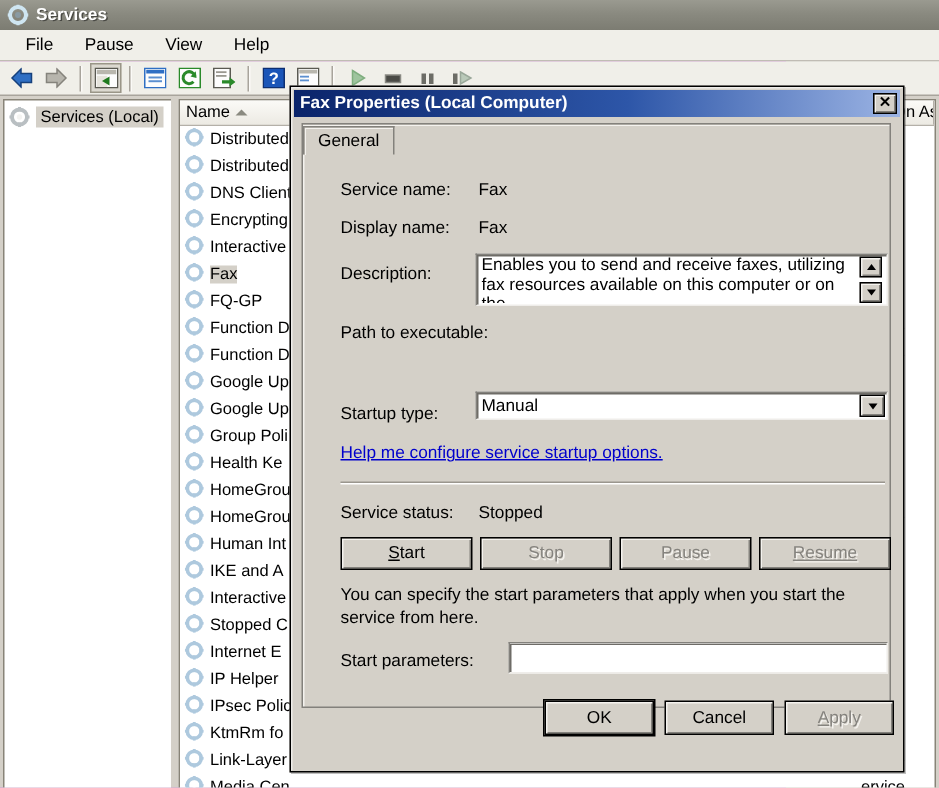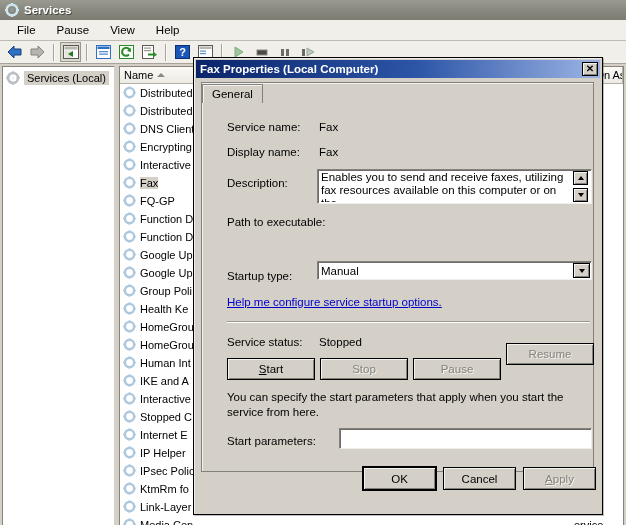--- a/index.html
+++ b/index.html
@@ -812,21 +812,21 @@
 
         <div class="btn" style="position:absolute; left:25px; top:275px; width:88px; height:22px;">
           <span><span class="u">S</span><span>tart</span></span>
         </div>
         <div class="btn dis" style="position:absolute; left:118px; top:275px; width:88px; height:22px;">
           <span>Stop</span>
         </div>
         <div class="btn dis" style="position:absolute; left:211px; top:275px; width:88px; height:22px;">
           <span>Pause</span>
         </div>
-        <div class="btn dis" style="position:absolute; left:304px; top:260px; width:88px; height:22px;">
+        <div class="btn dis" style="position:absolute; left:304px; top:275px; width:88px; height:22px;text-decoration:underline;">
           <span>Resume</span>
         </div>
 
         <div class="fld-label" style="left:25px; top:307px; width:362px; line-height:15px;">You can specify the start parameters that apply when you start the service from here.</div>
 
         <span class="fld-label" style="left:25px; top:352px;">Start parameters:</span>
         <div class="sunken" style="position:absolute; left:137px; top:345px; width:253px; height:21px;">
           <span style="font-size:11.5px;padding-left:3px;display:block;line-height:19px;"></span>
         </div>
       </div>

